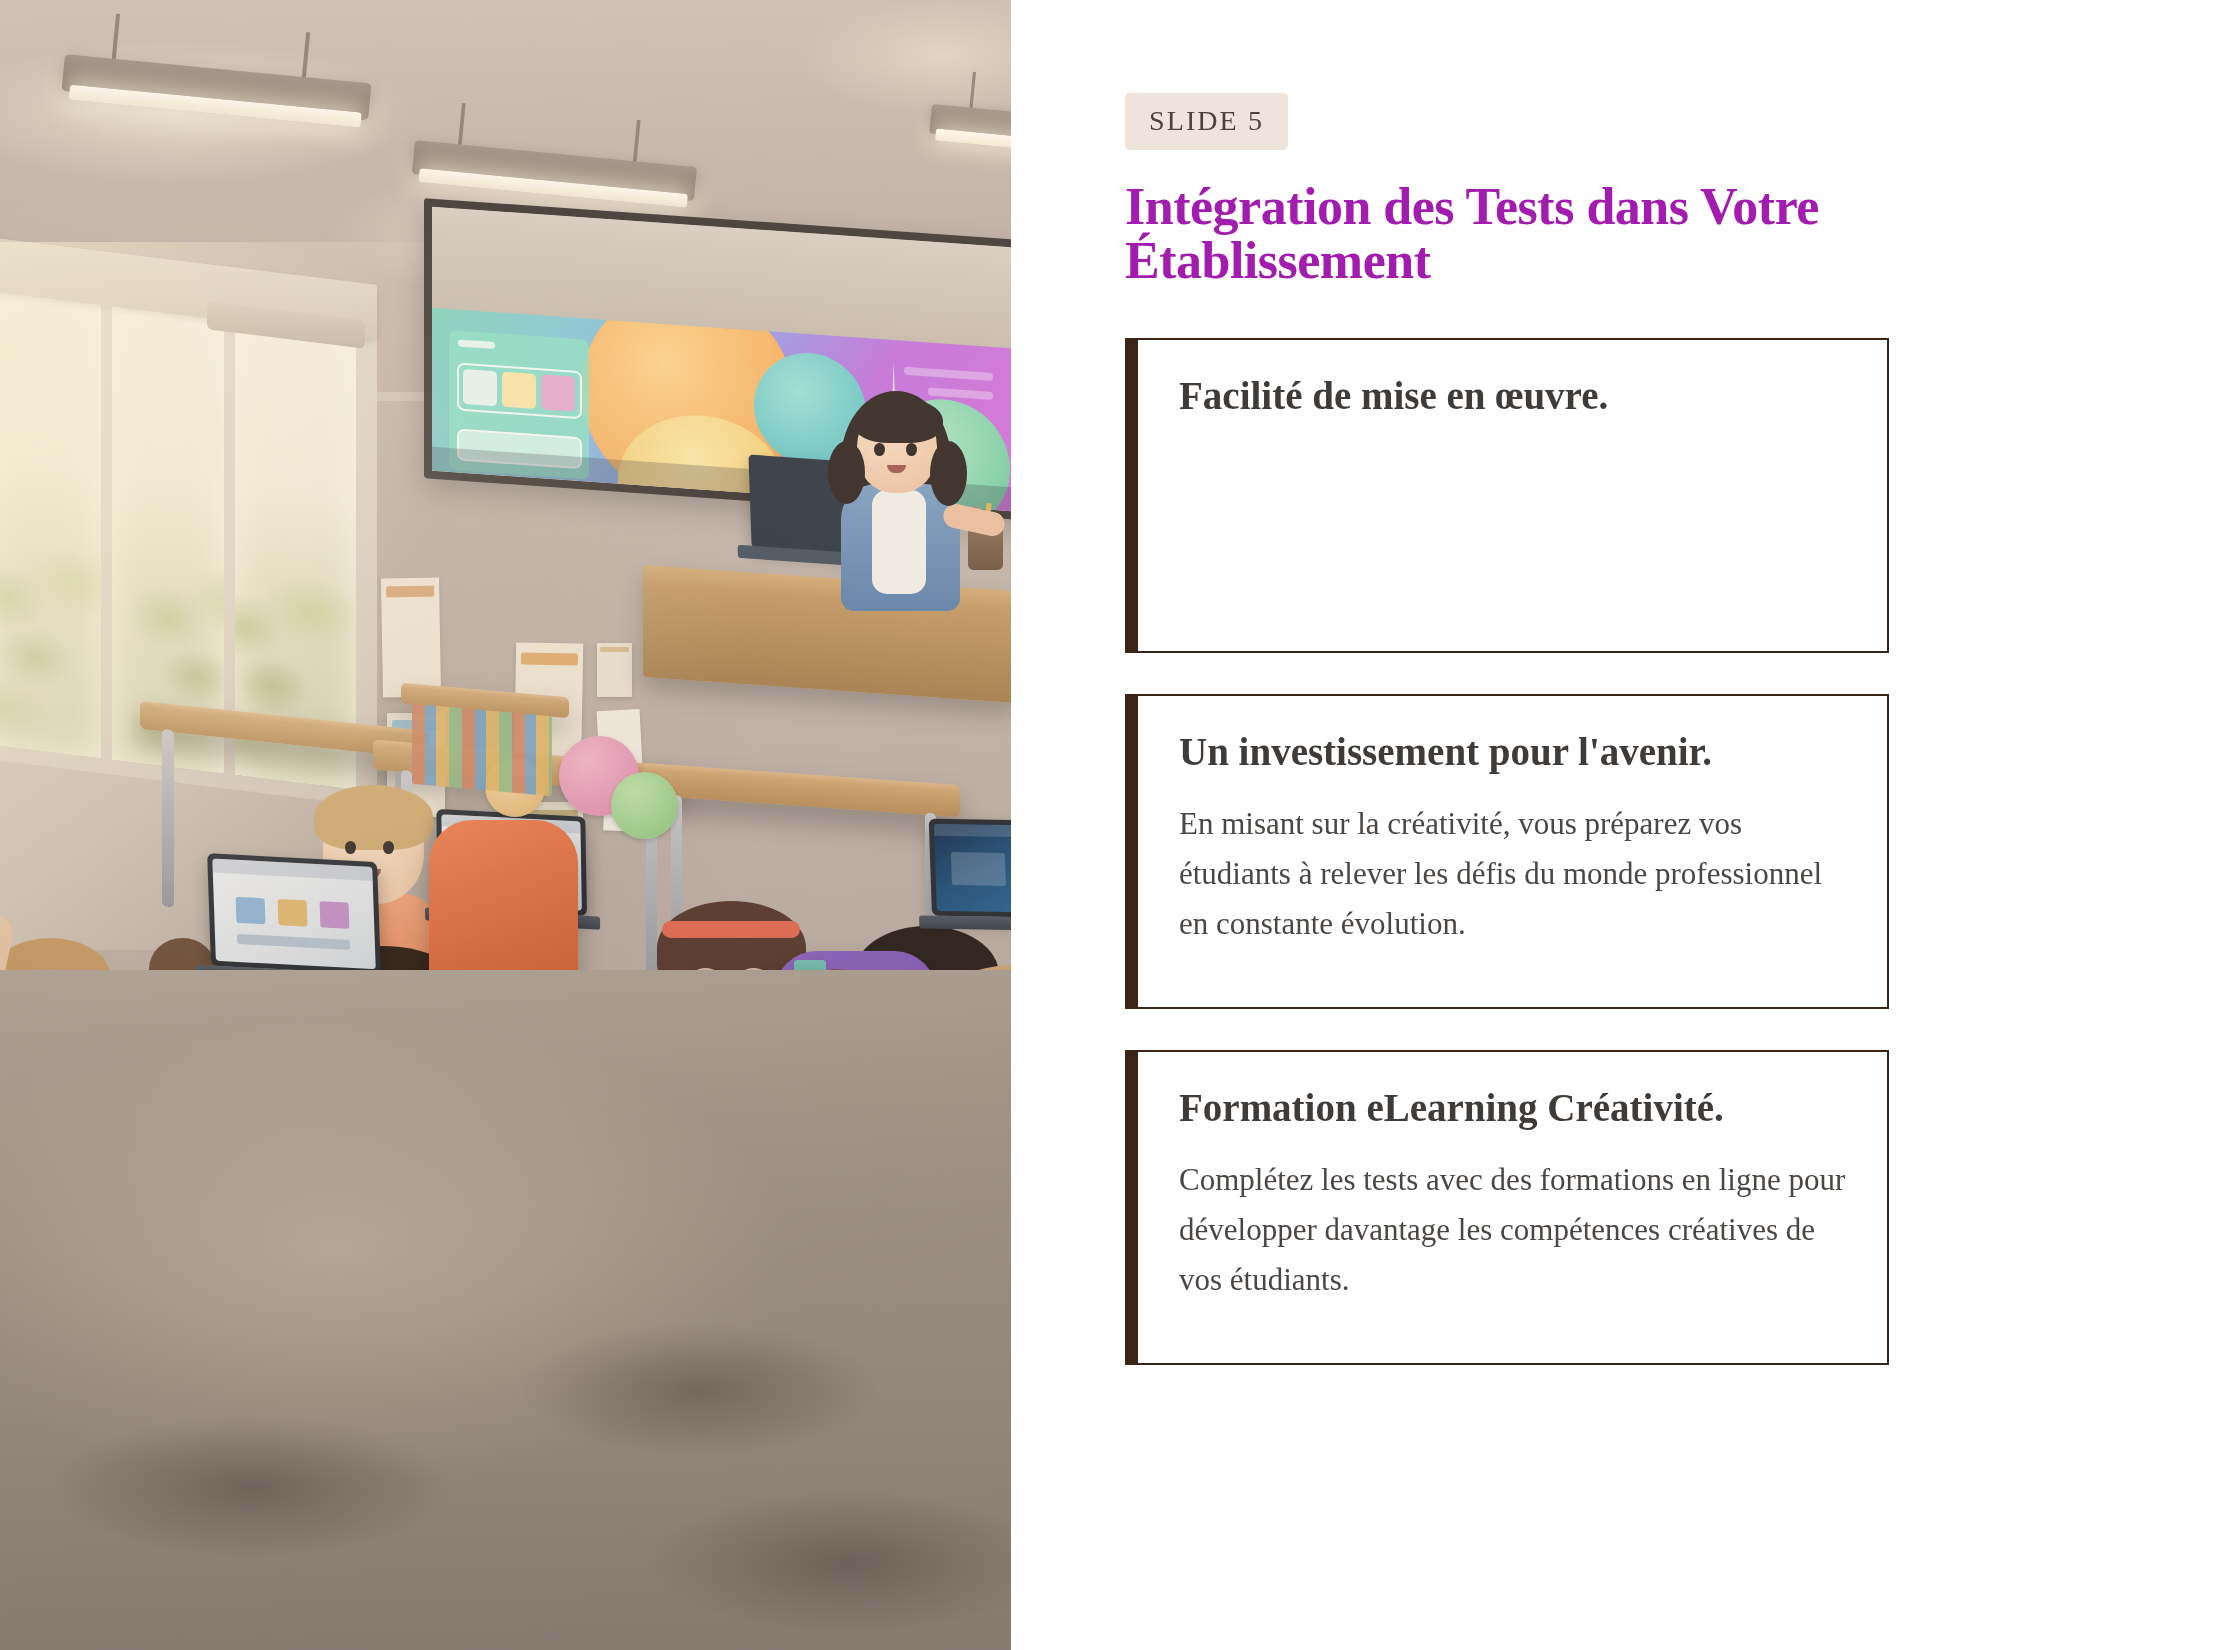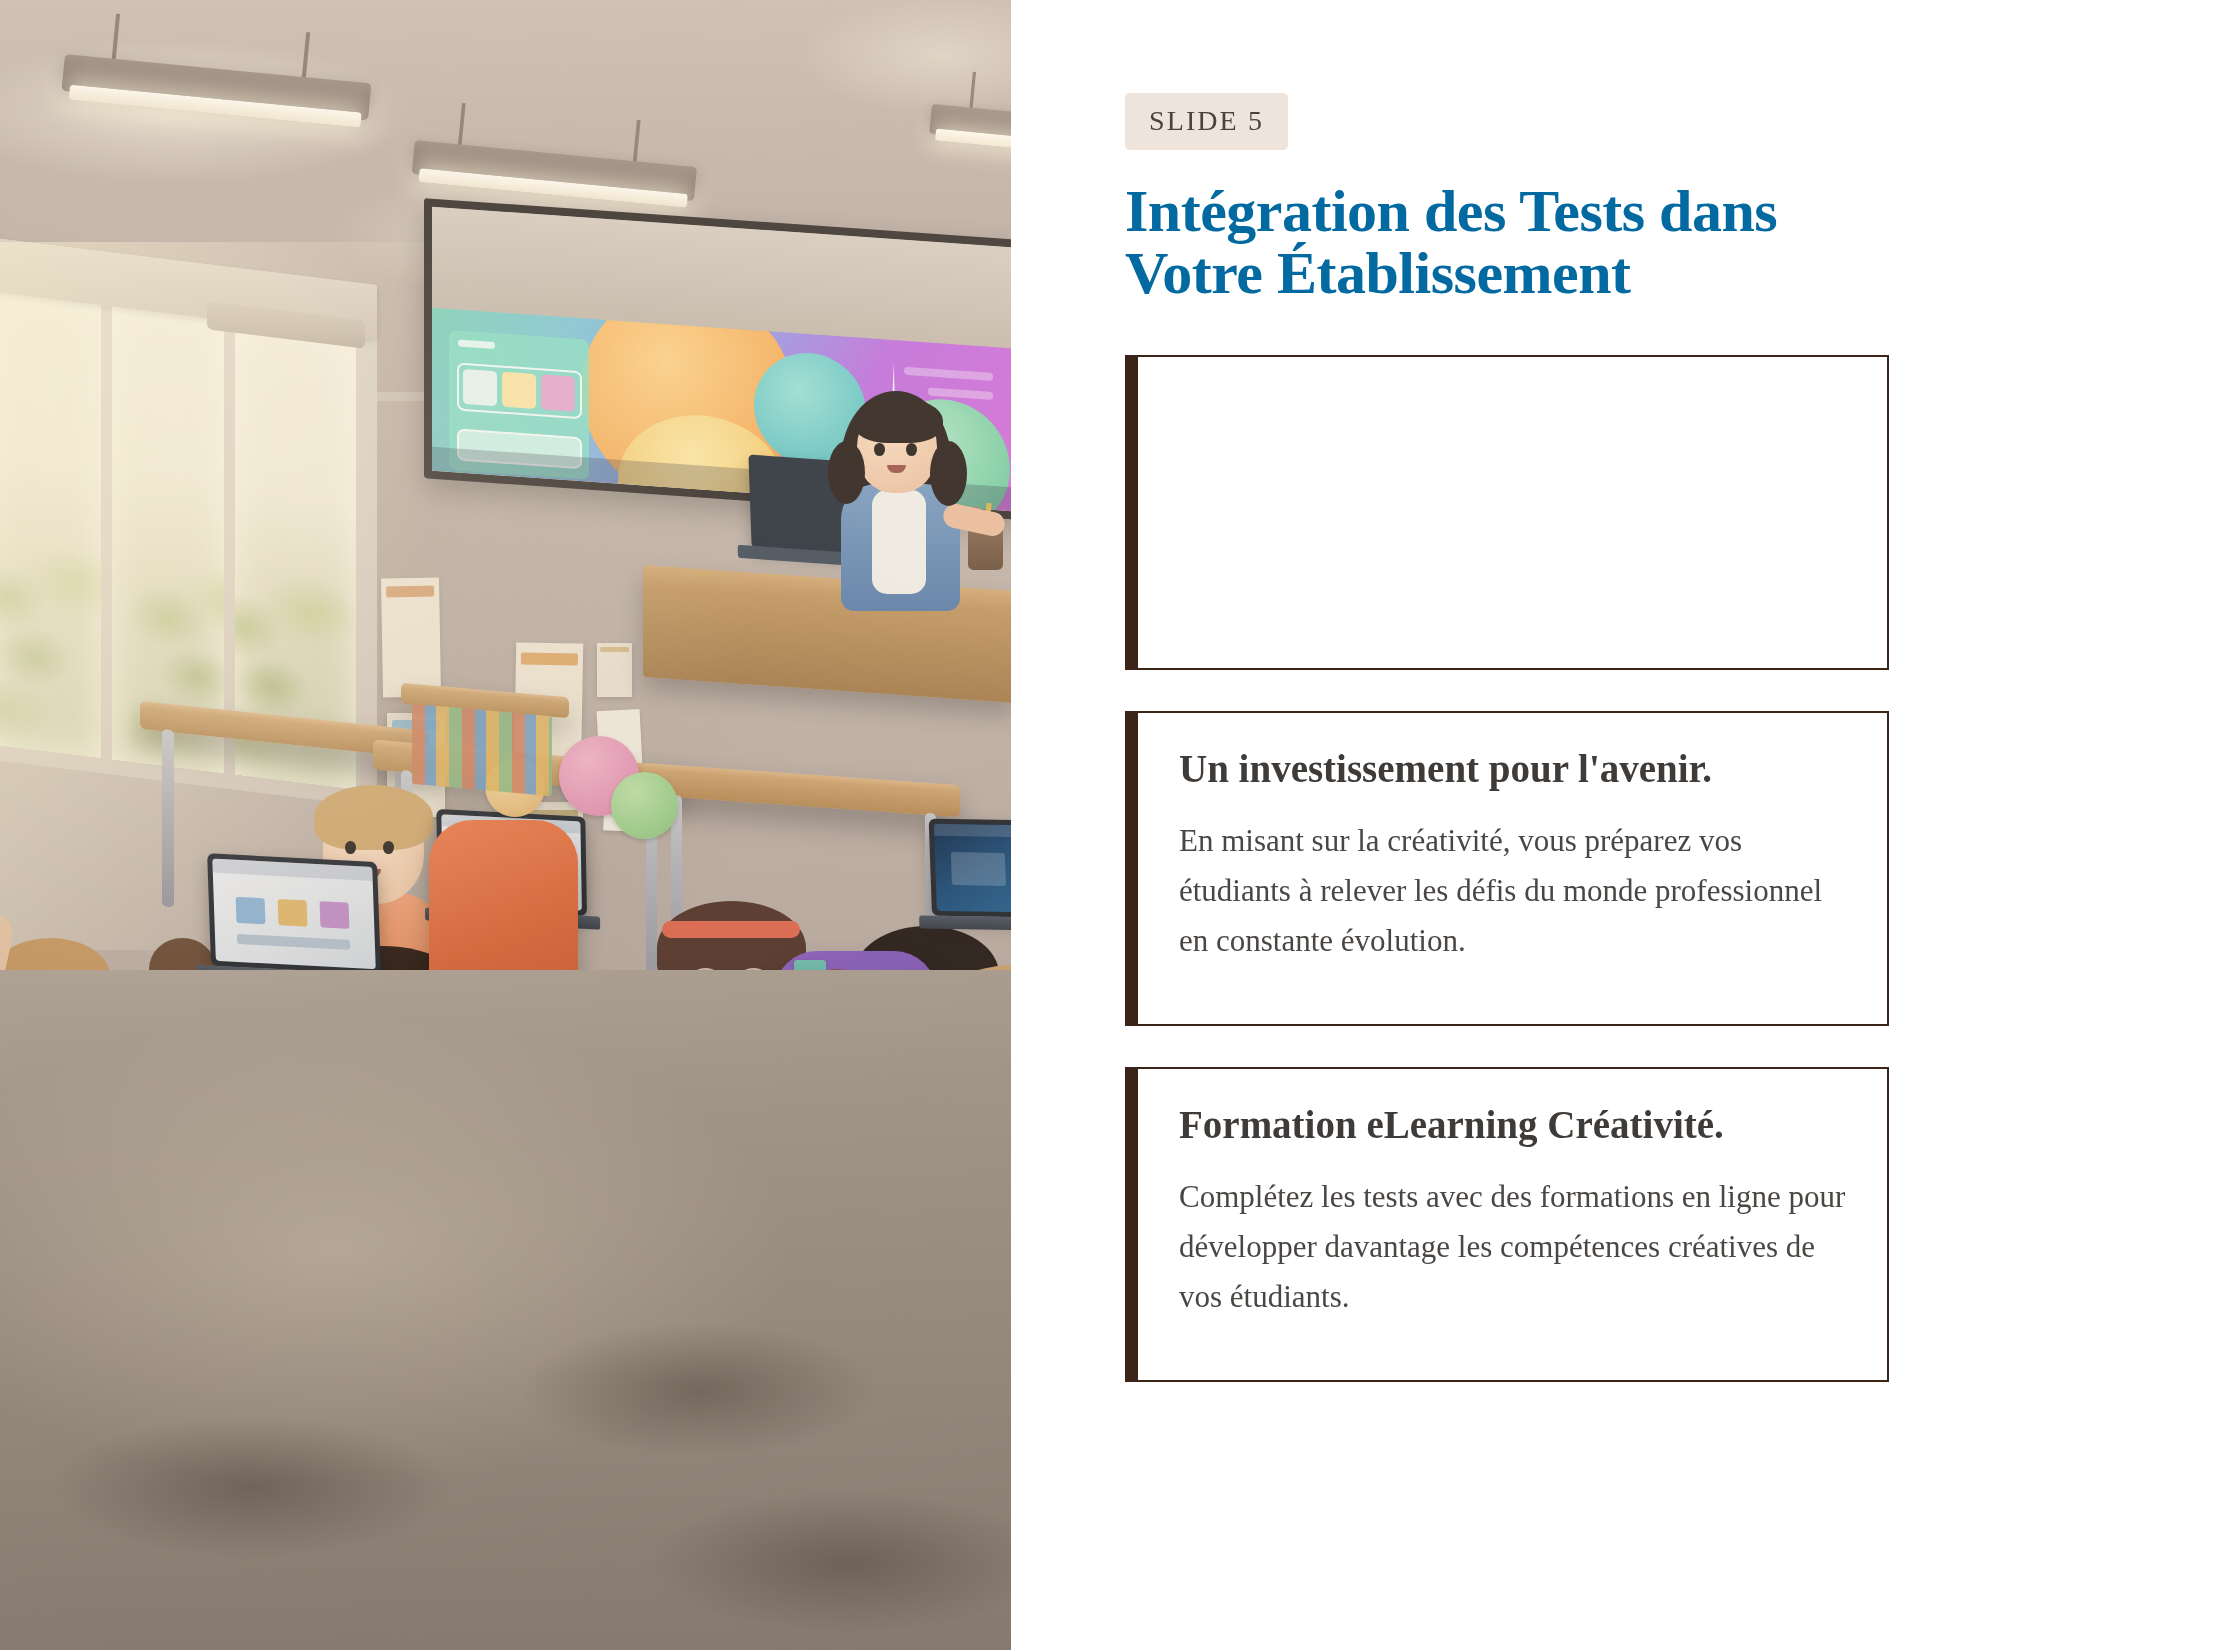--- a/index.html
+++ b/index.html
@@ -365,24 +365,24 @@
     letter-spacing: 2.1px;
     padding: 14px 24px 15px;
     border-radius: 4.7px;
     line-height: 1;
   }
 
   .page-title {
     margin-top: 30px;
     font-family: "Liberation Serif", "DejaVu Serif", serif;
     font-weight: 700;
-    font-size: 60px;
+    font-size: 52px;
     line-height: 1.04;
     letter-spacing: -0.5px;
-    color: #0369a1;
+    color: #a21caf;
     max-width: 951px;
   }
 
   .cards { margin-top: 50px; display: flex; flex-direction: column; gap: 41px; }
 
   .card {
     position: relative;
     background: #ffffff;
     border: 2.8px solid #3B2519;
     border-left: 13px solid #3B2519;
@@ -719,20 +719,21 @@
 
   <div class="content-pane">
 
     <div class="slide-badge">SLIDE 5</div>
 
     <h1 class="page-title">Intégration des Tests dans Votre Établissement</h1>
 
     <div class="cards">
 
       <div class="card">
+        <div class="card-title">Facilité de mise en œuvre.</div>
       </div>
 
       <div class="card">
         <div class="card-title">Un investissement pour l'avenir.</div>
         <div class="card-body">En misant sur la créativité, vous préparez vos étudiants à relever les défis du monde professionnel en constante évolution.</div>
       </div>
 
       <div class="card">
         <div class="card-title">Formation eLearning Créativité.</div>
         <div class="card-body">Complétez les tests avec des formations en ligne pour développer davantage les compétences créatives de vos étudiants.</div>

